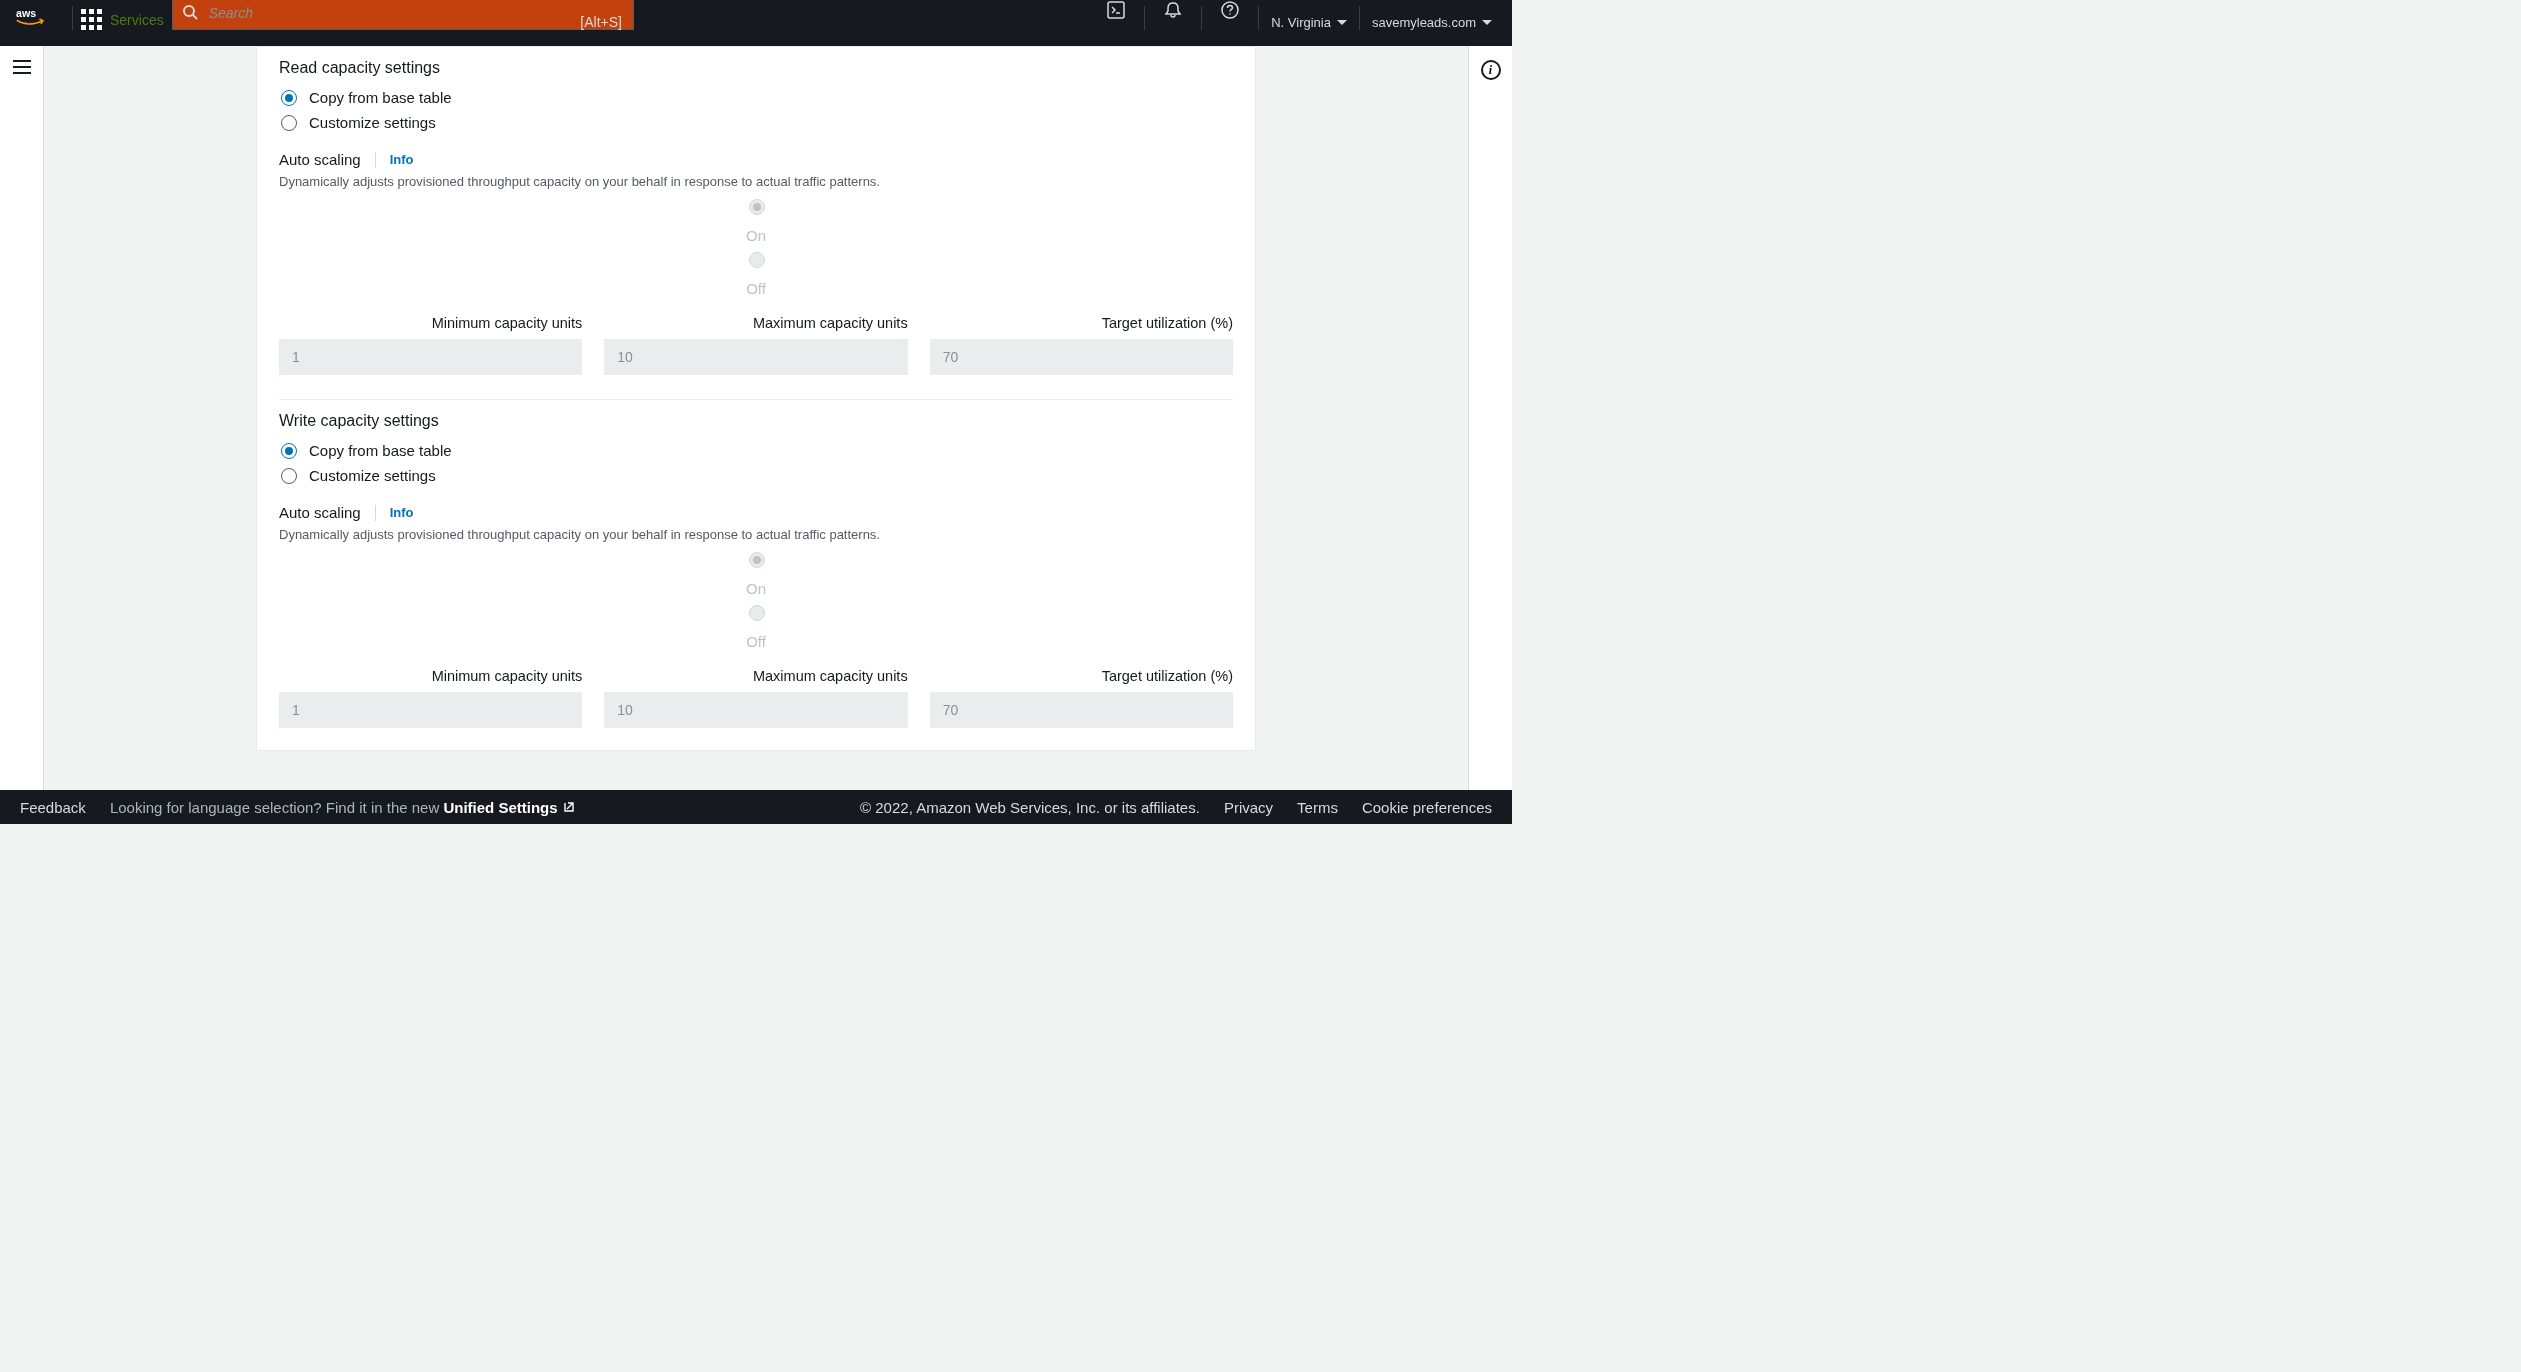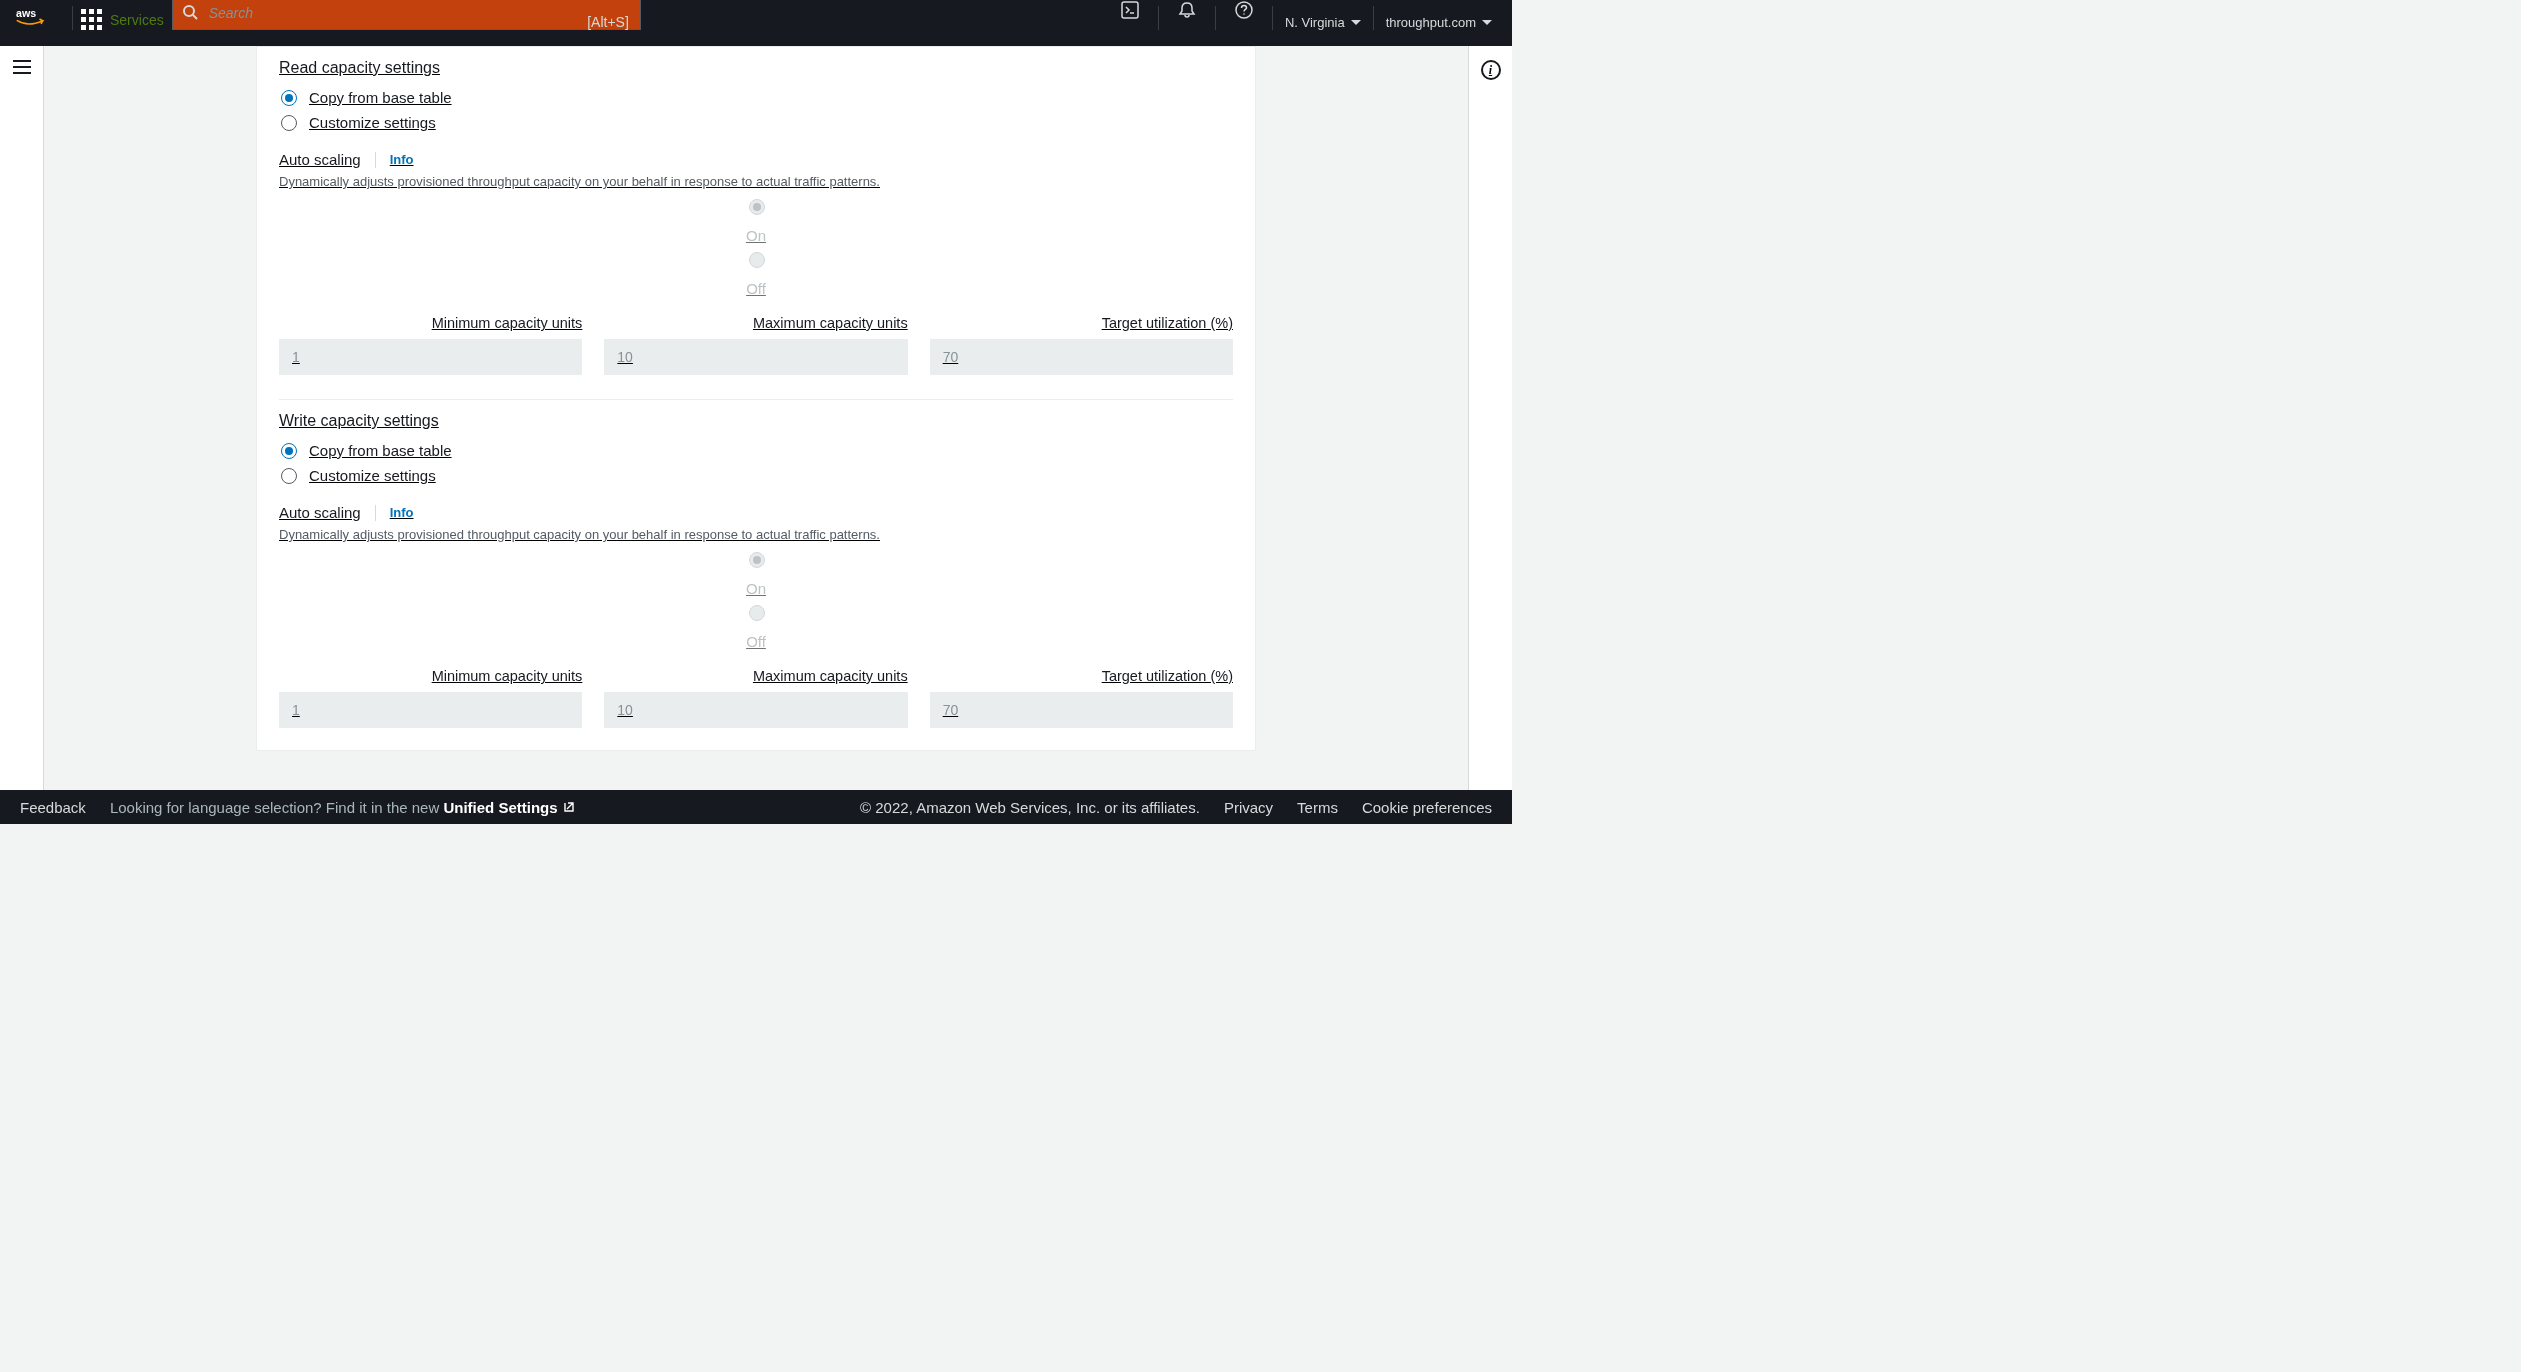--- a/index.html
+++ b/index.html
@@ -16,21 +16,21 @@
     .search-input { width: 100%; height: 34px; background: #c2410c; border: 1px solid #545b64; border-radius: 0; padding: 0 80px 0 36px; color: #fff; font-size: 14px; font-style: italic; }
     .search-input::placeholder { color: #879196; font-style: italic; }
     .search-icon-pos { position: absolute; left: 10px; top: 8px; color: #d5dbdb; }
     .search-shortcut { position: absolute; right: 12px; top: 18px; color: #d5dbdb; font-size: 14px; }
     .nav-spacer { flex: 1; }
     .nav-icon-btn { width: 40px; height: 40px; display: flex; align-items: center; justify-content: center; cursor: pointer; color: #d5dbdb; }
     .nav-text-btn { display: flex; align-items: center; gap: 6px; color: #d5dbdb; font-size: 13px; cursor: pointer; padding: 0 4px; }
     .caret-down { width: 0; height: 0; border-left: 5px solid transparent; border-right: 5px solid transparent; border-top: 5px solid #d5dbdb; }
 
     
-    .layout { display: flex; height: calc(100% - 46px - 34px); text-decoration: underline; }
+    .layout { display: flex; height: calc(100% - 46px - 34px); }
     .left-toggle, .right-toggle { width: 44px; background: #fff; display: flex; align-items: flex-start; justify-content: center; padding-top: 14px; }
     .left-toggle { border-right: 1px solid #d5dbdb; }
     .right-toggle { border-left: 1px solid #d5dbdb; }
     .hamburger { width: 18px; height: 14px; display: flex; flex-direction: column; justify-content: space-between; cursor: pointer; }
     .hamburger span { height: 2px; background: #16191f; }
     .info-circle { width: 20px; height: 20px; border: 2px solid #16191f; border-radius: 50%; display: flex; align-items: center; justify-content: center; font-size: 12px; font-weight: bold; font-family: Georgia, serif; font-style: italic; cursor: pointer; }
 
     .main { flex: 1; background: #f2f3f3; overflow-y: auto; padding: 0 20px; }
     .panel { background: #fff; border: 1px solid #eaeded; padding: 0 22px 22px 22px; max-width: 1000px; margin: 0 auto; }
 
@@ -128,21 +128,21 @@
         <circle cx="9" cy="13" r="0.8" fill="#d5dbdb"></circle>
       </svg>
   </div>
   <div class="nav-divider"></div>
   <div class="nav-text-btn">
     <span>N. Virginia</span>
     <span class="caret-down"></span>
   </div>
   <div class="nav-divider"></div>
   <div class="nav-text-btn">
-    <span>throughput.com</span>
+    <span>savemyleads.com</span>
     <span class="caret-down"></span>
   </div>
 </div>
 
 <div class="layout">
   <div class="left-toggle">
     <div class="hamburger">
         <span></span>
         <span></span>
         <span></span>

